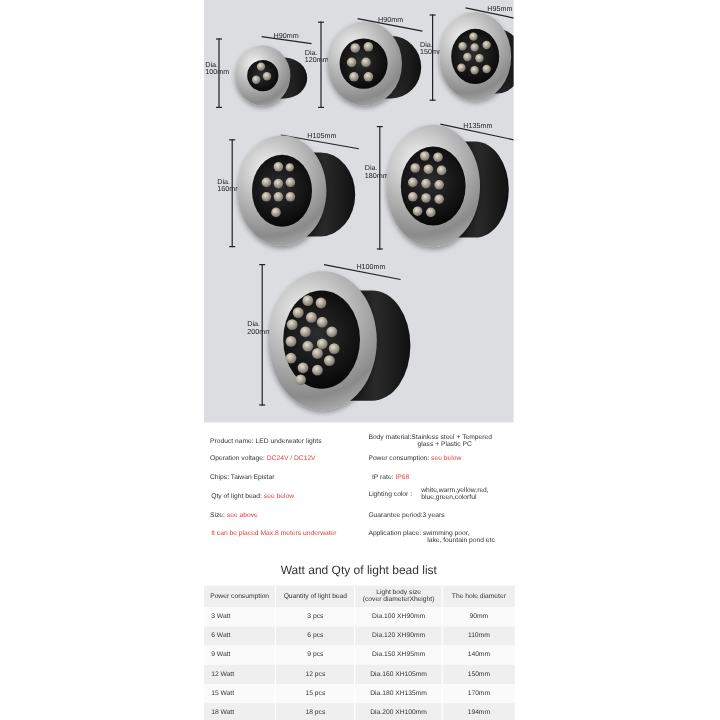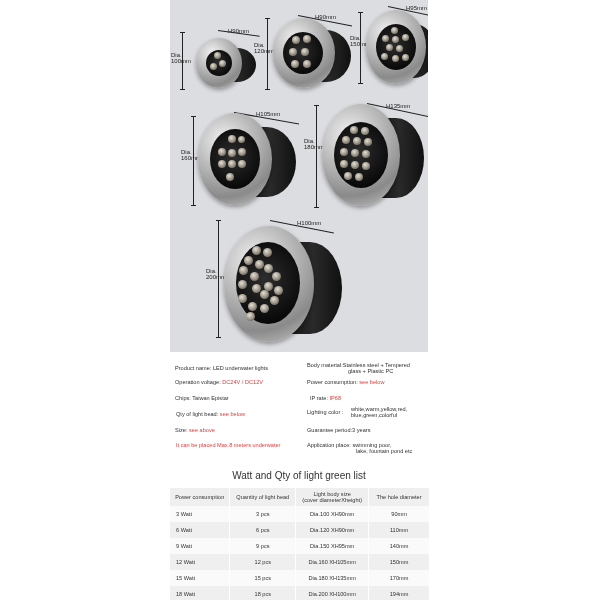--- a/index.html
+++ b/index.html
@@ -201,21 +201,21 @@
   </div>
   <div class="spec" style="left:137px;top:72px;">
     <span>Guarantee period:</span><span>3 years</span>
   </div>
   <div class="spec" style="left:137px;top:87px;">
     <span>Application place: </span><span>swimming poor,</span>
   </div>
   <div class="spec" style="left:186px;top:93px;">lake, fountain pond etc</div>
 </div>
 
-<div class="table-title">Watt and Qty of light green list</div>
+<div class="table-title">Watt and Qty of light bead list</div>
 
 <table class="beads">
   <thead>
     <tr>
       <th style="width:60px;">Power consumption</th>
       <th style="width:66px;">Quantity of light bead</th>
       <th style="width:73px;white-space:pre-line;">Light body size
 (cover diameterXheight)</th>
       <th style="width:61px;">The hole diameter</th>
     </tr>

